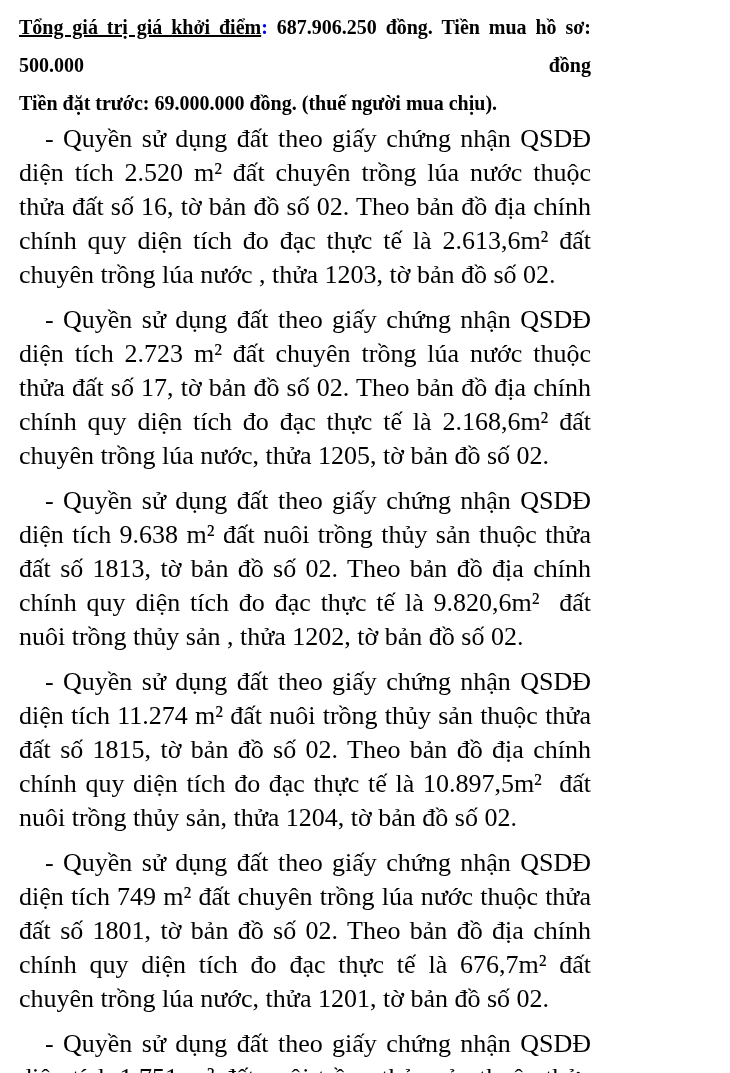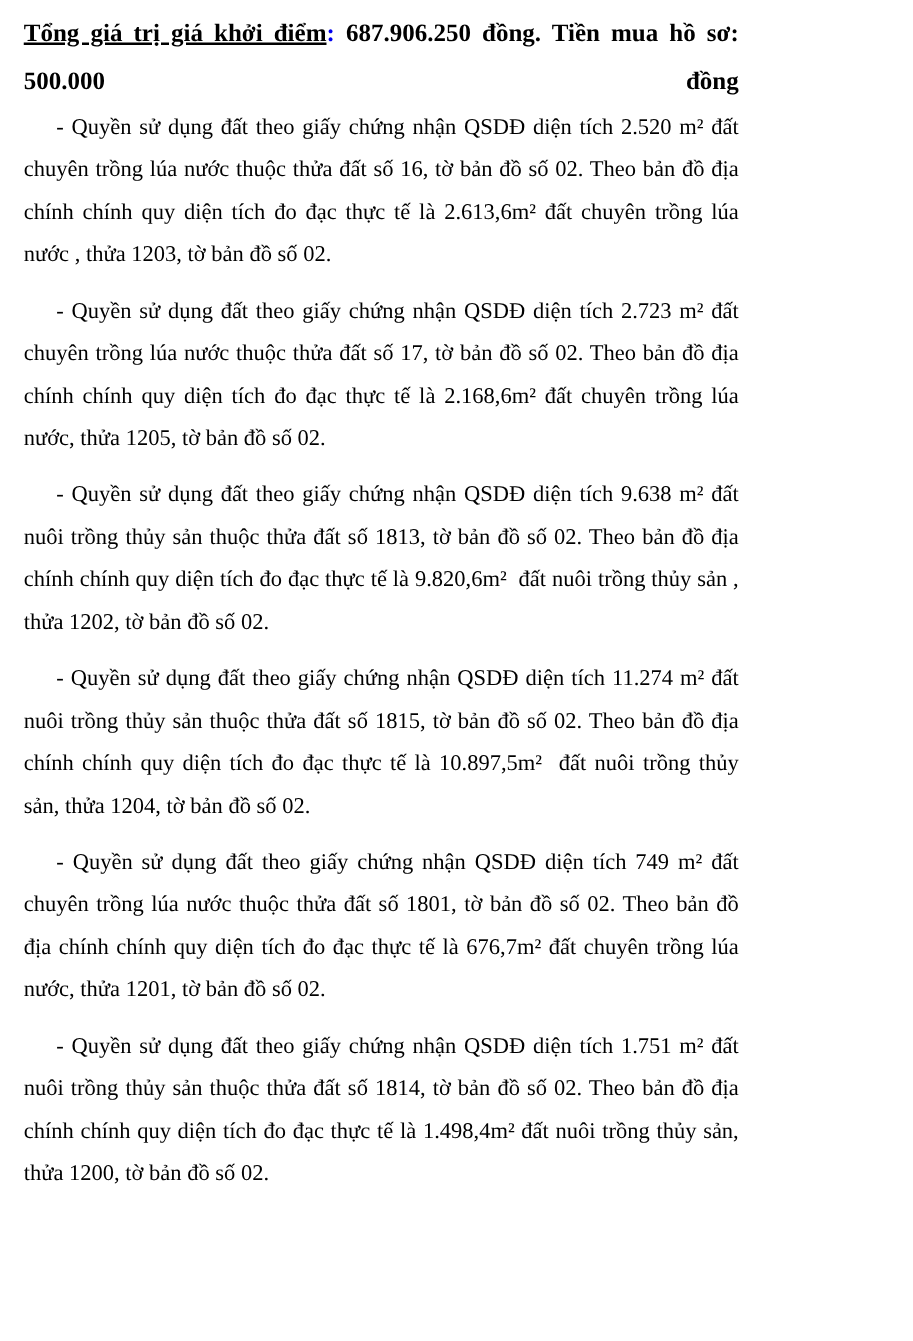--- a/index.html
+++ b/index.html
@@ -31,35 +31,36 @@
     text-align-last: justify;
   }
   .para.section {
     font-size: 21px;
     line-height: 34px;
     text-indent: 16px;
     margin-top: 10px;
     margin-bottom: 10px;
   }
   .para.bullet {
-    font-size: 18px;
+    font-size: 26px;
     line-height: 34px;
     text-indent: 26px;
     margin-bottom: 11px;
   }
   .para.bullet:last-child { margin-bottom: 0; }
   .seg-bold { font-weight: bold; }
   .seg-underline { text-decoration: underline; }
 </style>
 </head>
 <body style="background: rgb(255, 255, 255); color: rgb(0, 0, 0);">
 
 <div class="doc">
   <div>
       <p class="para header fill"><span class="seg-bold seg-underline">Tổng giá trị giá khởi điểm</span><span class="seg-bold" style="color: rgb(0, 0, 238);">:</span><span class="seg-bold"> 687.906.250 đồng. Tiền mua hồ sơ: 500.000 đồng</span></p>
+      <p class="para header"><span class="seg-bold">Tiền đặt trước: 69.000.000 đồng. (thuế người mua chịu).</span></p>
       <p class="para bullet"><span>- Quyền sử dụng đất theo giấy chứng nhận QSDĐ diện tích 2.520 m² đất chuyên trồng lúa nước thuộc thửa đất số 16, tờ bản đồ số 02. Theo bản đồ địa chính chính quy diện tích đo đạc thực tế là 2.613,6m² đất chuyên trồng lúa nước , thửa 1203, tờ bản đồ số 02.</span></p>
       <p class="para bullet"><span>- Quyền sử dụng đất theo giấy chứng nhận QSDĐ diện tích 2.723 m² đất chuyên trồng lúa nước thuộc thửa đất số 17, tờ bản đồ số 02. Theo bản đồ địa chính chính quy diện tích đo đạc thực tế là 2.168,6m² đất chuyên trồng lúa nước, thửa 1205, tờ bản đồ số 02.</span></p>
       <p class="para bullet"><span>- Quyền sử dụng đất theo giấy chứng nhận QSDĐ diện tích 9.638 m² đất nuôi trồng thủy sản thuộc thửa đất số 1813, tờ bản đồ số 02. Theo bản đồ địa chính chính quy diện tích đo đạc thực tế là 9.820,6m²&nbsp; đất nuôi trồng thủy sản , thửa 1202, tờ bản đồ số 02.</span></p>
       <p class="para bullet"><span>- Quyền sử dụng đất theo giấy chứng nhận QSDĐ diện tích 11.274 m² đất nuôi trồng thủy sản thuộc thửa đất số 1815, tờ bản đồ số 02. Theo bản đồ địa chính chính quy diện tích đo đạc thực tế là 10.897,5m²&nbsp; đất nuôi trồng thủy sản, thửa 1204, tờ bản đồ số 02.</span></p>
       <p class="para bullet"><span>- Quyền sử dụng đất theo giấy chứng nhận QSDĐ diện tích 749 m² đất chuyên trồng lúa nước thuộc thửa đất số 1801, tờ bản đồ số 02. Theo bản đồ địa chính chính quy diện tích đo đạc thực tế là 676,7m² đất chuyên trồng lúa nước, thửa 1201, tờ bản đồ số 02.</span></p>
       <p class="para bullet"><span>- Quyền sử dụng đất theo giấy chứng nhận QSDĐ diện tích 1.751 m² đất nuôi trồng thủy sản thuộc thửa đất số 1814, tờ bản đồ số 02. Theo bản đồ địa chính chính quy diện tích đo đạc thực tế là 1.498,4m² đất nuôi trồng thủy sản, thửa 1200, tờ bản đồ số 02.</span></p>
     </div>
 </div>
 
 </body></html>

